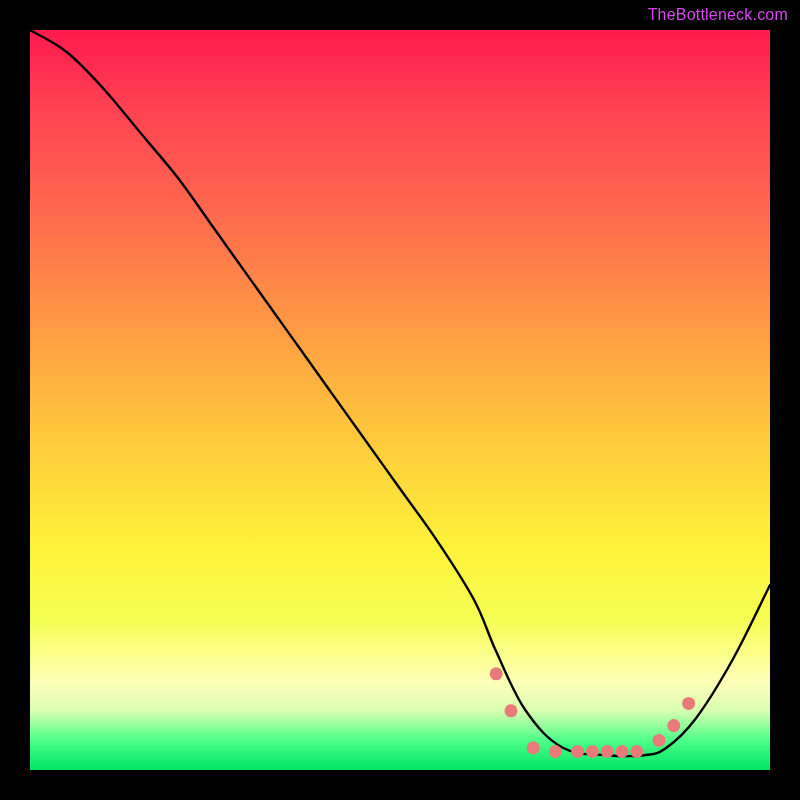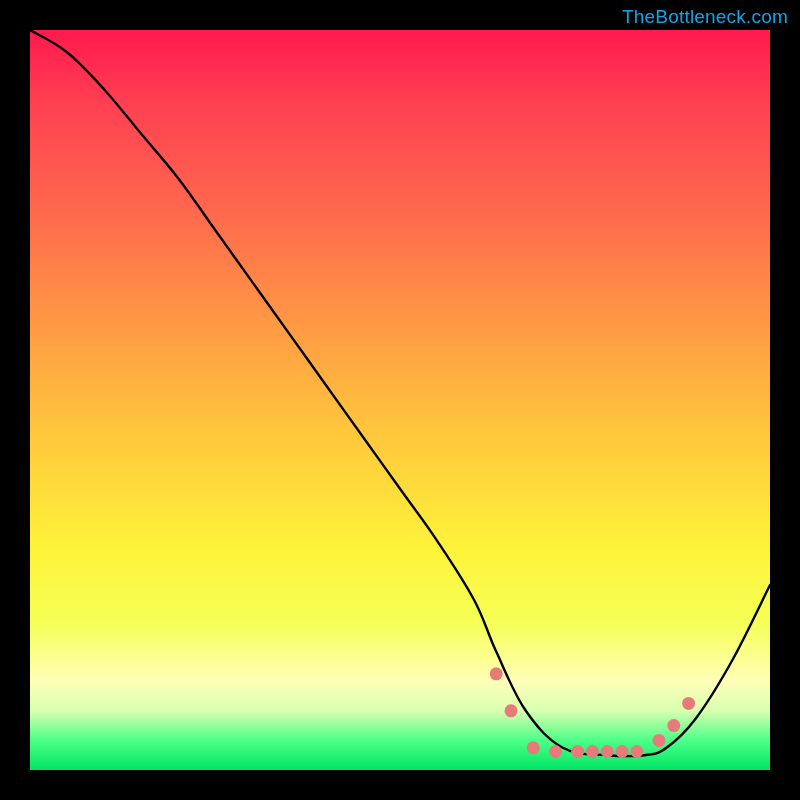--- a/index.html
+++ b/index.html
@@ -45,22 +45,22 @@
     left: 0;
     top: 0;
     width: 740px;
     height: 740px;
     overflow: visible;
   }
   .watermark {
     position: absolute;
     top: 6px;
     right: 12px;
-    color: #0ea5e9;
-    font-size: 19px;
+    color: #d946ef;
+    font-size: 16px;
     font-weight: 500;
     letter-spacing: 0.2px;
     user-select: none;
   }
 </style>
 </head>
 <body>
 
 <div class="frame">
   <div class="watermark">TheBottleneck.com</div>

